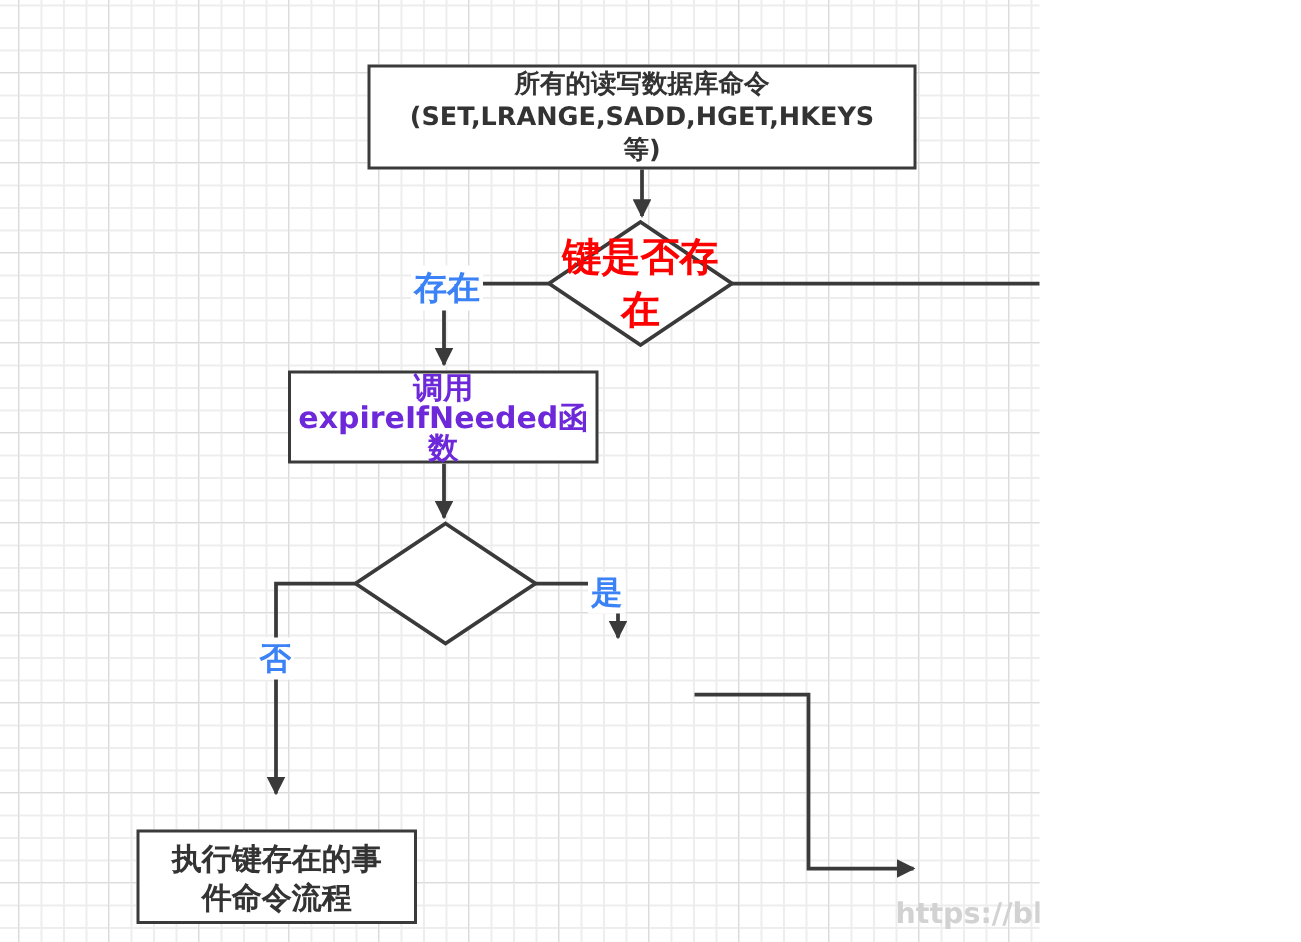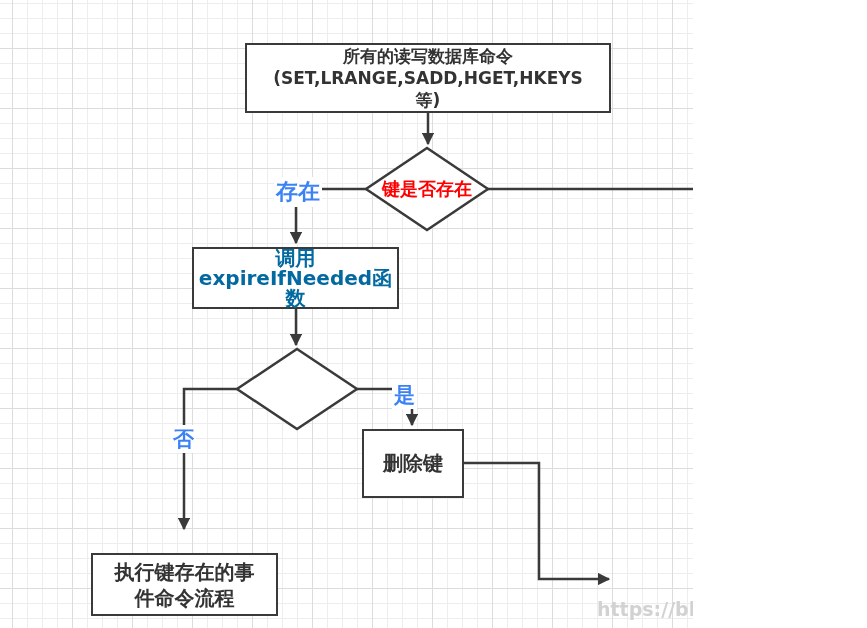--- a/index.html
+++ b/index.html
@@ -18,29 +18,29 @@
   }
   svg.connectors{position:absolute;left:0;top:0;z-index:1;}
   .node{
     position:absolute;z-index:2;box-sizing:border-box;
     background:#ffffff;border:2px solid #3a3a3a;
     display:flex;align-items:center;justify-content:center;
     text-align:center;font-weight:bold;color:#333333;
     white-space:pre-line;
   }
   .node-start{left:245px;top:43px;width:366px;height:70px;font-size:17px;line-height:22px;}
-  .node-expire{left:192px;top:247px;width:207px;height:62px;font-size:20px;line-height:20px;color:#0369a1;}
+  .node-expire{left:192px;top:247px;width:207px;height:62px;font-size:20px;line-height:20px;color:#6d28d9;}
   .node-delete{left:362px;top:429px;width:102px;height:69px;font-size:20px;}
   .node-flow-left{left:91px;top:533px;width:187px;height:63px;font-size:20px;line-height:26px;margin-top:20px;}
   .node-flow-right{left:613px;top:548px;width:188px;height:62px;font-size:20px;line-height:26px;}
   .diamond-label{
     position:absolute;z-index:3;display:flex;align-items:center;justify-content:center;
     text-align:center;font-weight:bold;color:#ff0000;white-space:pre-line;pointer-events:none;
   }
-  .d1-label{left:363px;top:175px;width:128px;height:28px;font-size:18px;}
+  .d1-label{left:363px;top:175px;width:128px;height:28px;font-size:26px;}
   .d2-label{left:243px;top:365px;width:108px;height:50px;font-size:21px;line-height:25px;}
   .edge-label{
     position:absolute;z-index:3;background:#ffffff;color:#3b82f6;font-weight:bold;
     text-align:center;padding:0 2px;white-space:nowrap;
   }
   .lbl-exists{left:274px;top:177px;font-size:22px;}
   .lbl-not-exists{left:665px;top:245px;font-size:25px;}
   .lbl-yes{left:392px;top:381px;font-size:21px;}
   .lbl-no{left:171px;top:425px;font-size:21px;}
   .watermark{
@@ -75,21 +75,20 @@
   </svg>
 
   <div class="node node-start">所有的读写数据库命令
 (SET,LRANGE,SADD,HGET,HKEYS
 等)</div>
 
   <div class="node node-expire">调用
 expireIfNeeded函
 数</div>
 
-  <div class="node node-delete">删除键</div>
 
   <div class="node node-flow-left">执行键存在的事
 件命令流程</div>
 
 
   <div class="diamond-label d1-label">键是否存在</div>
 
 
   <div class="edge-label lbl-exists">存在</div>
 

